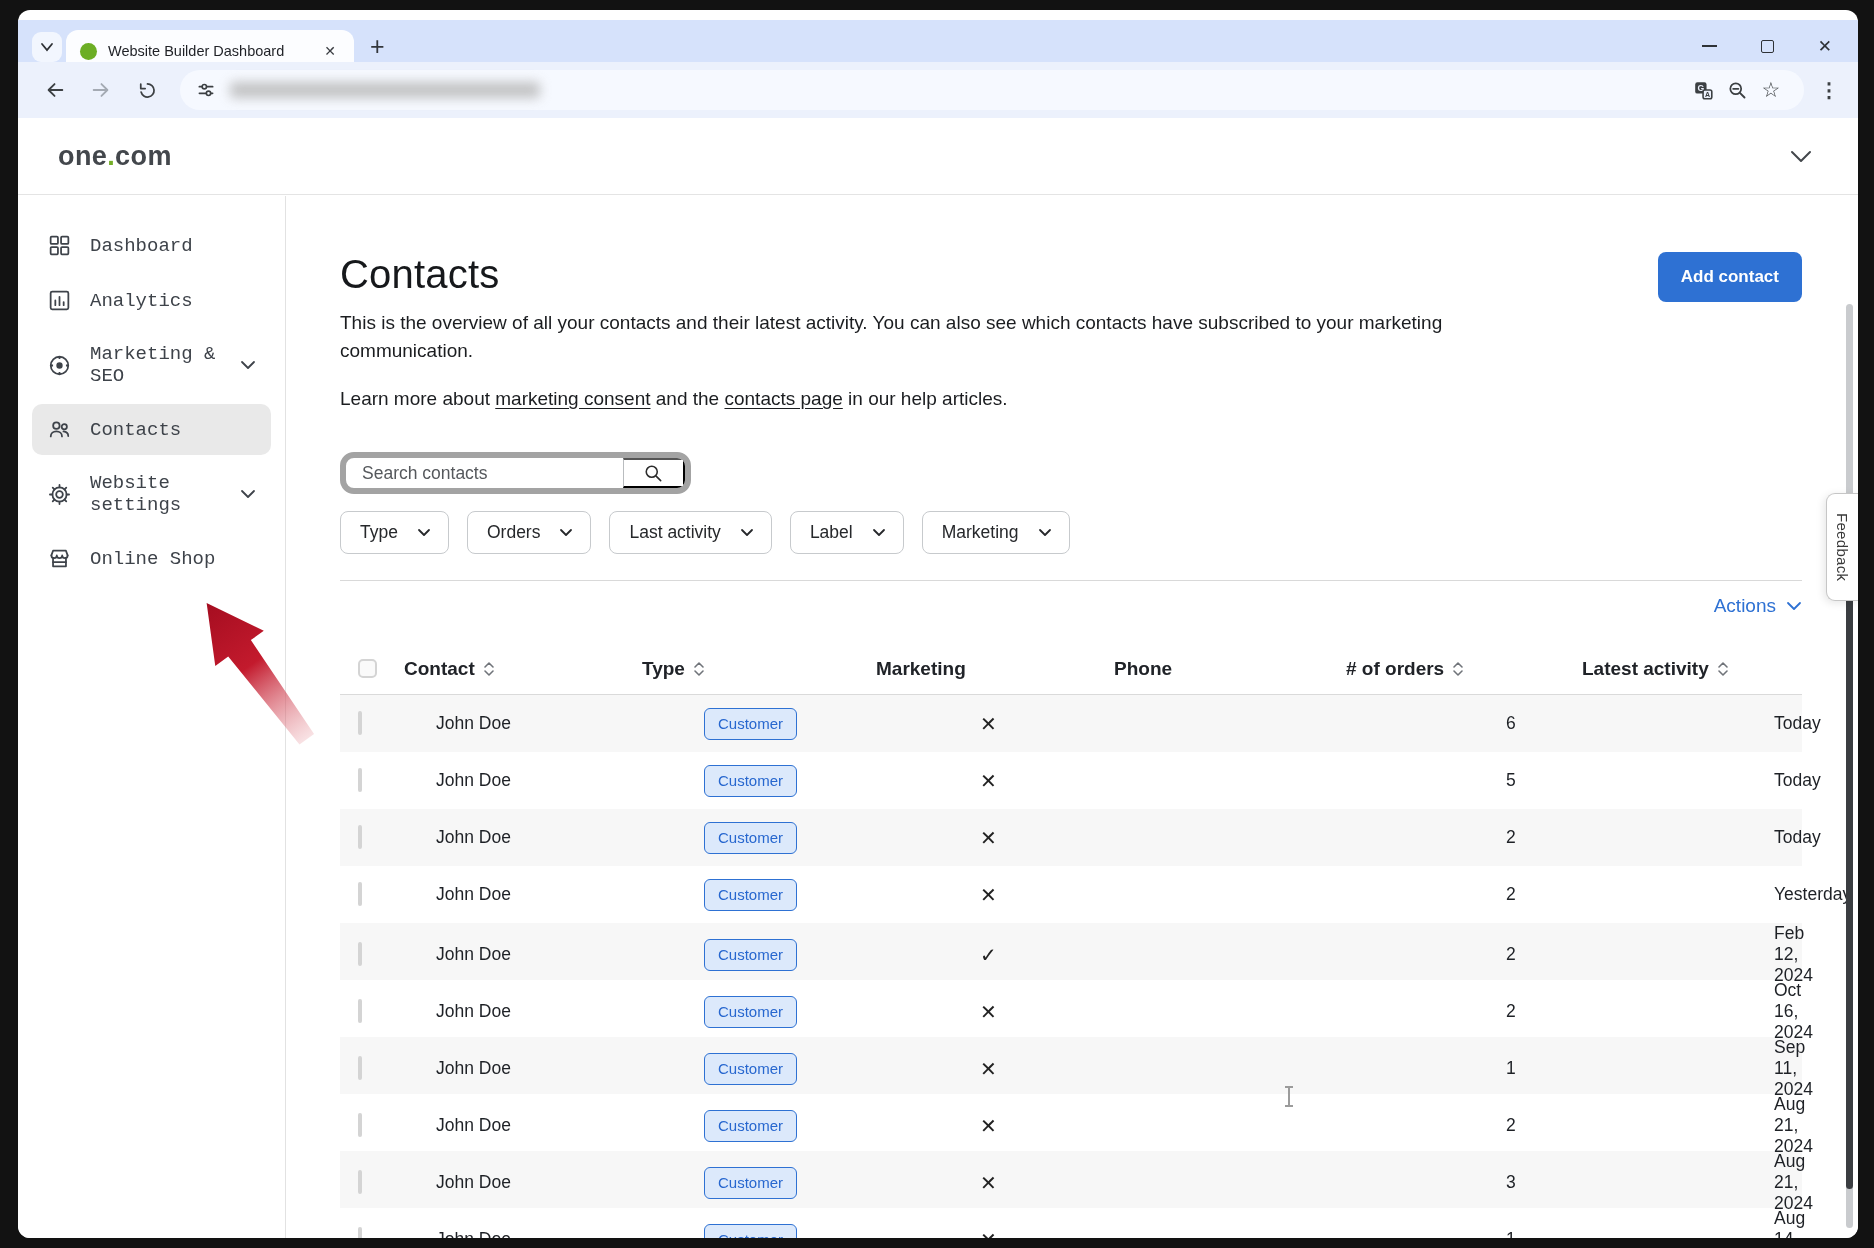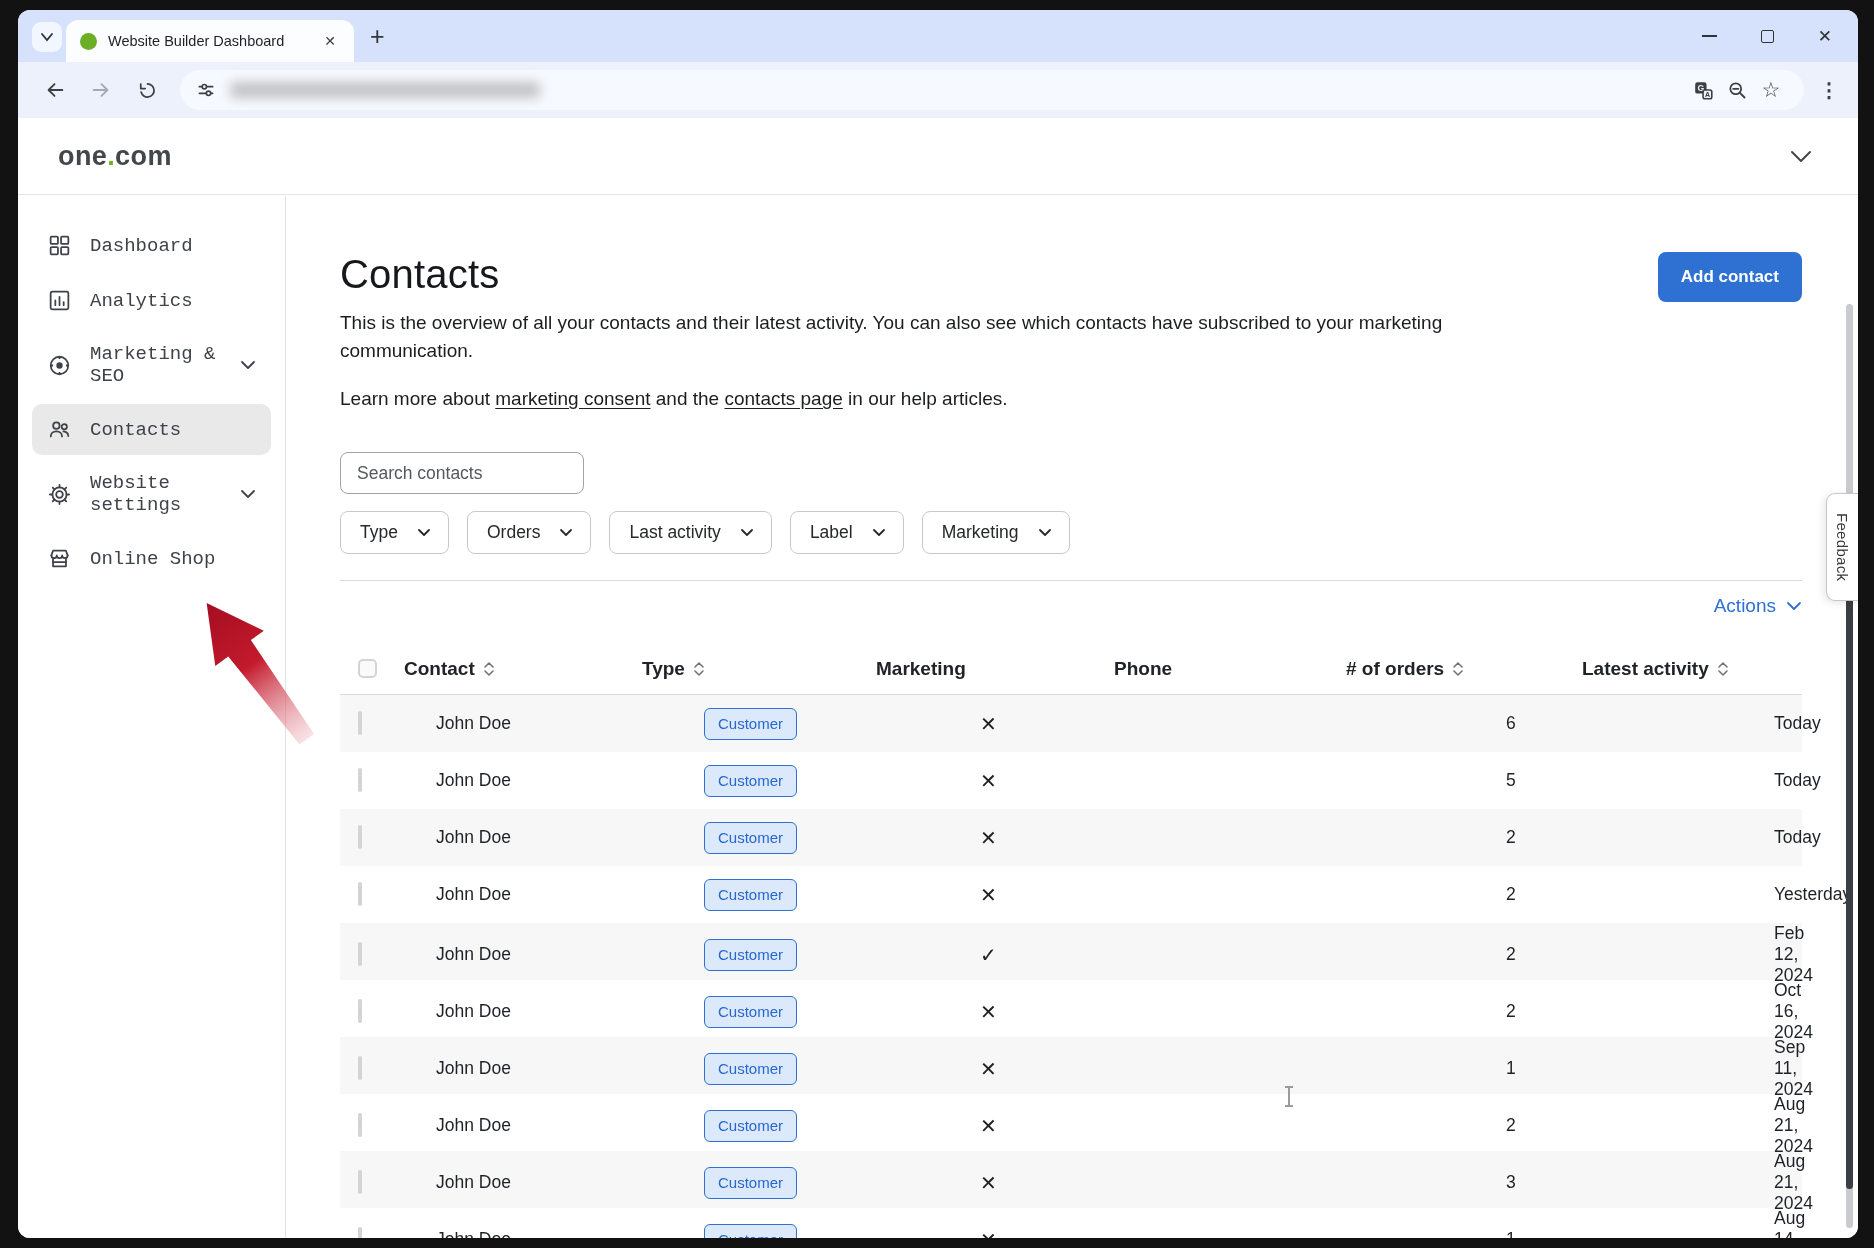--- a/index.html
+++ b/index.html
@@ -6,21 +6,21 @@
   html,body { margin:0; padding:0; }
   body {
     width:1874px; height:1248px; position:relative; overflow:hidden;
     background:#121212; font-family:"Liberation Sans", sans-serif;
   }
   .window {
     position:absolute; left:18px; top:10px; width:1840px; height:1228px;
     background:#fff; border-radius:12px; overflow:hidden;
   }
   
-  .tabstrip { position:absolute; top:0; left:0; right:0; height:64px; background:#d6e2fb; }
+  .tabstrip { position:absolute; top:10px; left:0; right:0; height:64px; background:#d6e2fb; }
   .tab-search-btn {
     position:absolute; left:14px; top:12px; width:30px; height:30px; border-radius:9px;
     background:#f2f6fe; display:flex; align-items:center; justify-content:center;
   }
   .tab {
     position:absolute; left:48px; top:10px; width:288px; height:42px; background:#fcfdff;
     border-radius:12px 12px 0 0; display:flex; align-items:center; padding:0 14px;
   }
   .favicon { width:17px; height:17px; border-radius:50%; flex:0 0 auto; }
   .tab-title { font-size:14.5px; color:#1f2126; margin-left:11px; flex:1; white-space:nowrap; overflow:hidden; }
@@ -70,21 +70,21 @@
   h1.page-title { margin:0; font-size:40px; font-weight:500; color:#16181b; letter-spacing:.2px; }
   .add-contact-btn {
     position:absolute; right:0; top:0; background:#2e71d3; color:#fff; border:none;
     font-size:17px; font-weight:700; padding:15px 23px; border-radius:8px;
     font-family:"Liberation Sans", sans-serif;
   }
   .page-desc { margin:12px 0 0 0; font-size:19px; line-height:1.45; color:#1b1d20; max-width:1185px; }
   .learn-more { margin:24px 0 0 0; font-size:19px; color:#1b1d20; }
   .learn-more a { color:#1b1d20; text-decoration:underline; text-underline-offset:3px; }
   .search-row { margin-top:42px; display:flex; }
-  .search-box { display:flex; border:1px solid #a3a3a3; border-radius:8px; overflow:hidden; height:42px; width:244px; background:#fff; }
+  .search-box { display:flex; border:6px solid #a3a3a3; border-radius:14px; overflow:hidden; height:42px; width:351px; background:#fff; }
   .search-input {
     border:none; outline:none; flex:1; padding:0 16px; font-size:17.5px; color:#222;
     font-family:"Liberation Sans", sans-serif; background:transparent;
   }
   .search-input::placeholder { color:#55585c; }
   .search-btn { width:62px; border-left:1px solid #b9bcbf; background:#fff; display:flex; align-items:center; justify-content:center; }
   .filters { margin-top:17px; display:flex; gap:18px; }
   .chip {
     display:flex; align-items:center; gap:19px; border:1px solid #c7cacd; background:#fff;
     border-radius:8px; padding:10px 17px 10px 19px; font-size:17.5px; color:#26282b;

